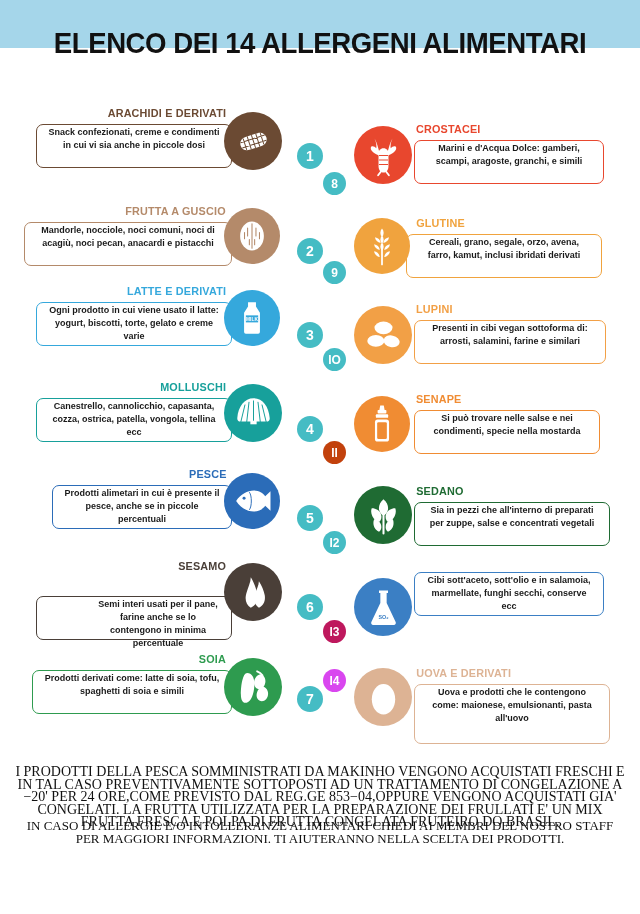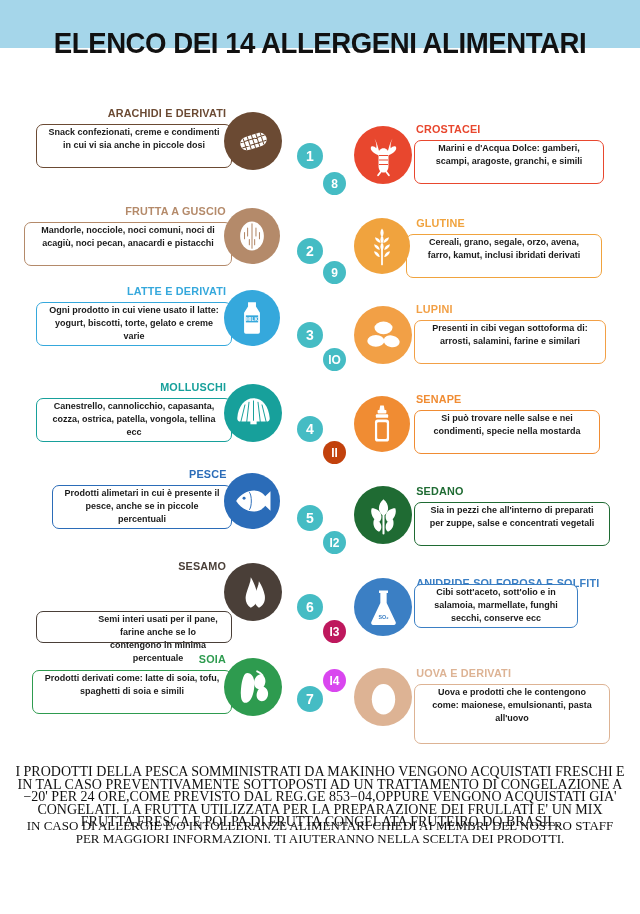--- a/index.html
+++ b/index.html
@@ -128,21 +128,21 @@
         <span>Prodotti alimetari in cui è presente il pesce, anche se in piccole percentuali</span>
       </div>
       <div class="cap" style="left: 52px; top: 468px; width: 180px; text-align: right; color: rgb(43, 108, 184);">PESCE</div>
       <div class="circle" style="position: absolute; left: 224px; top: 473px; width: 56px; height: 56px; background: rgb(43, 108, 184);">
         <svg width="44" height="44" viewBox="0 0 100 100">
           <path d="M14 50c10-16 26-24 40-24 12 0 21 6 26 13l12-11v44l-12-11c-5 7-14 13-26 13-14 0-30-8-40-24z" style="fill:#fff;"></path>
           <circle cx="32" cy="44" r="3.4" fill="#2b6cb8"></circle>
           <path d="M44 30c6 8 6 32 0 40" stroke="#2b6cb8" stroke-width="2.2" fill="none"></path>
         </svg>
       </div>
-      <div class="bubble" style="left: 36px; top: 611px; width: 196px; height: 32px; border-color: rgb(74, 63, 56); padding-left: 48px;">
+      <div class="bubble" style="left: 36px; top: 596px; width: 196px; height: 44px; border-color: rgb(74, 63, 56); padding-left: 48px;">
         <span>Semi interi usati per il pane, farine anche se lo contengono in minima percentuale</span>
       </div>
       <div class="cap" style="left: 36px; top: 560px; width: 196px; text-align: right; color: rgb(74, 63, 56);">SESAMO</div>
       <div class="circle" style="position: absolute; left: 224px; top: 563px; width: 58px; height: 58px; background: rgb(74, 63, 56);">
         <svg width="45" height="45" viewBox="0 0 100 100">
           <path d="M44 84c-10-6-14-18-10-32C37 40 44 28 44 16c6 10 12 24 14 36 3 16-3 27-14 32z" style="fill:#fff;"></path>
           <path d="M62 84c-9-6-12-17-9-29 3-11 9-20 9-30 6 9 11 21 13 31 2 14-3 23-13 28z" style="fill:#fff;"></path>
         </svg>
       </div>
       <div class="bubble" style="left: 32px; top: 670px; width: 200px; height: 44px; border-color: rgb(46, 155, 79);">
@@ -225,21 +225,21 @@
       <div class="circle" style="position: absolute; left: 354px; top: 486px; width: 58px; height: 58px; background: rgb(31, 107, 51);">
         <svg width="45" height="45" viewBox="0 0 100 100">
           <path d="M50 14c7 6 11 14 10 22-1 7-5 12-10 14-5-2-9-7-10-14-1-8 3-16 10-22z" style="fill:#fff;"></path>
           <path d="M24 34c9 0 17 5 20 12 3 7 1 14-3 18-6-1-13-6-16-13-3-7-3-13-1-17z" style="fill:#fff;"></path>
           <path d="M76 34c-9 0-17 5-20 12-3 7-1 14 3 18 6-1 13-6 16-13 3-7 3-13 1-17z" style="fill:#fff;"></path>
           <path d="M30 58c8 2 14 8 15 15 1 6-1 11-5 13-5-2-11-8-12-15-1-6 0-11 2-13z" style="fill:#fff;"></path>
           <path d="M70 58c-8 2-14 8-15 15-1 6 1 11 5 13 5-2 11-8 12-15 1-6 0-11-2-13z" style="fill:#fff;"></path>
           <path d="M50 48v42" stroke="#fff" stroke-width="4.5" stroke-linecap="round"></path>
         </svg>
       </div>
-      <div class="bubble" style="left: 414px; top: 584px; width: 164px; height: 44px; border-color: rgb(59, 127, 196);">
+      <div class="bubble" style="left: 414px; top: 572px; width: 190px; height: 44px; border-color: rgb(59, 127, 196);">
         <span>Cibi sott'aceto, sott'olio e in salamoia, marmellate, funghi secchi, conserve ecc</span>
       </div>
       <div class="cap" style="left: 410px; top: 577px; width: 206px; text-align: left; color: rgb(59, 127, 196);">ANIDRIDE SOLFOROSA E SOLFITI</div>
       <div class="circle" style="position: absolute; left: 354px; top: 578px; width: 58px; height: 58px; background: rgb(59, 127, 196);">
         <svg width="45" height="45" viewBox="0 0 100 100">
           <path d="M40 12h20v6h-3v22l20 42a5 5 0 0 1-4 7H27a5 5 0 0 1-4-7l20-42V18h-3z" style="fill:#fff;"></path>
           <text x="50" y="76" font-size="12" font-weight="bold" fill="#3b7fc4" text-anchor="middle" font-family="Liberation Sans, sans-serif">SO₂</text>
         </svg>
       </div>
       <div class="bubble" style="left: 414px; top: 684px; width: 196px; height: 60px; border-color: rgb(221, 179, 148);">

